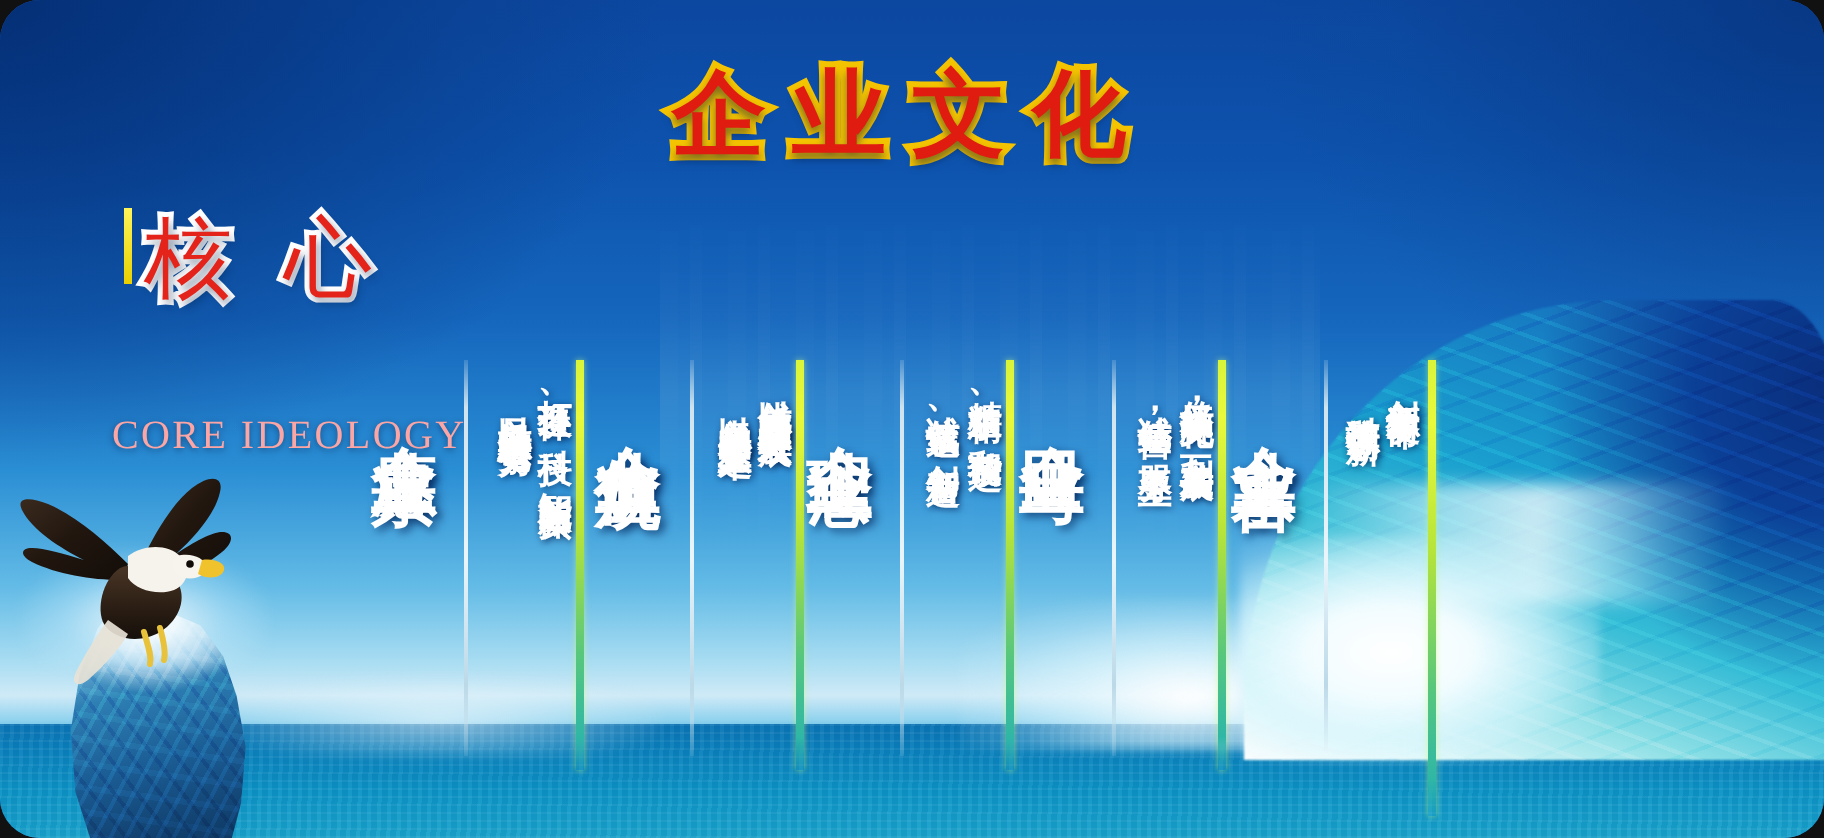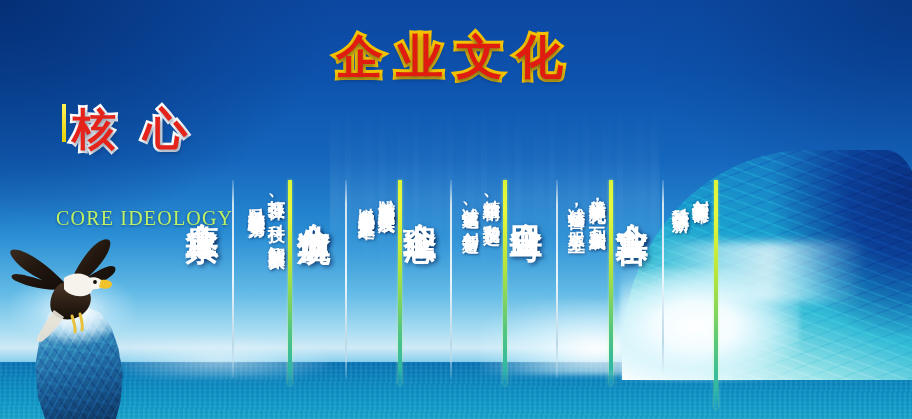--- a/index.html
+++ b/index.html
@@ -4,20 +4,21 @@
 <style>
   * { box-sizing: border-box; margin:0; padding:0; }
   html,body { background:#111; }
   body { font-family:"Liberation Sans", sans-serif; }
 
   #poster {
     position:relative;
     width:912px; height:419px;
     overflow:hidden;
     background:#0d4da3;
+    border-radius:20px;
   }
 
   
   .bg-sky{
     position:absolute; left:0; top:0; width:912px; height:419px;
     background:
       linear-gradient(180deg,
         #0c47a0 0%,
         #0d52ad 18%,
         #1566bd 38%,
@@ -143,32 +144,32 @@
   }
 
   
   .core-bar{
     position:absolute; left:62px; top:104px; width:4px; height:38px;
     background:linear-gradient(180deg,#fff45a,#e8d000);
   }
   .core-l1, .core-l2{
     position:absolute;
     font-family:"DejaVu Sans", sans-serif;
-    font-weight:bold; color:#e4231a;
+    font-weight:normal; color:#e4231a;
     -webkit-text-stroke:5px #ffffff;
     paint-order:stroke fill;
     letter-spacing:6px;
     text-shadow:2px 3px 4px rgba(0,30,70,.45);
   }
   .core-l1{ left:72px; top:100px; font-size:44px; }
   .core-l2{ left:98px; top:158px; font-size:44px; }
   .core-en{
     position:absolute; left:56px; top:207px;
     font-family:"Liberation Serif", serif;
-    font-size:20px; letter-spacing:1.2px; color:#bef264;
+    font-size:20px; letter-spacing:1.2px; color:#fca5a5;
     text-shadow:0 1px 3px rgba(0,30,70,.55);
   }
 
   
   .col{ position:absolute; top:88px; }
   .v-title{
     position:absolute;
     writing-mode:vertical-rl; text-orientation:upright;
     font-family:"DejaVu Sans", sans-serif;
     font-weight:bold; font-size:33px; color:#ffffff;

